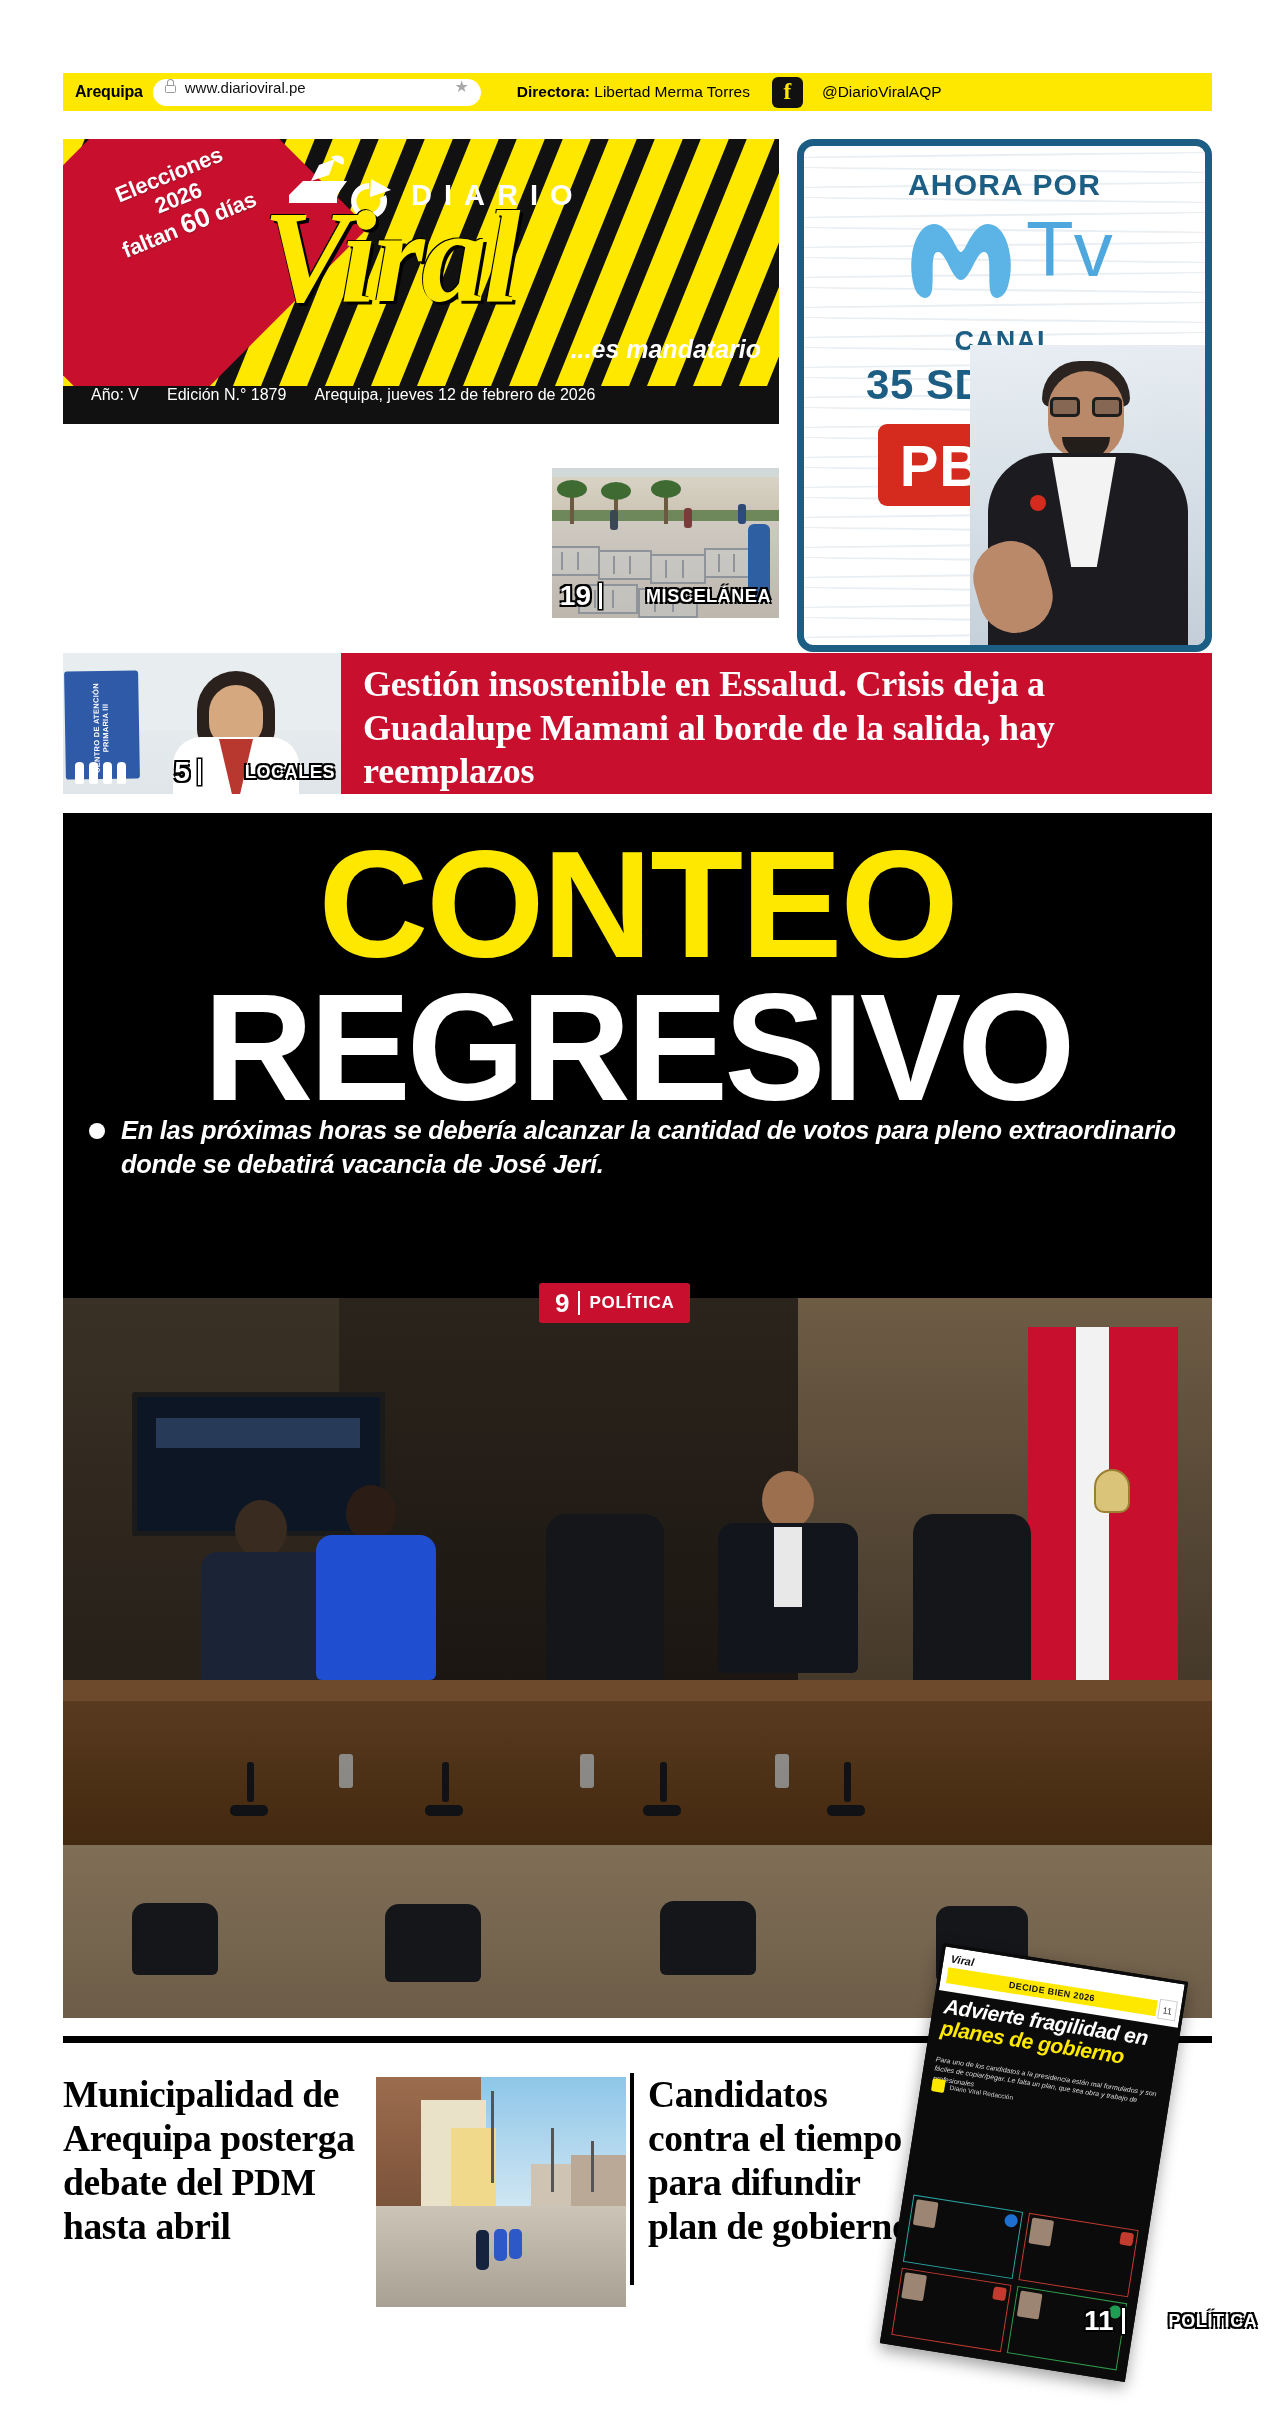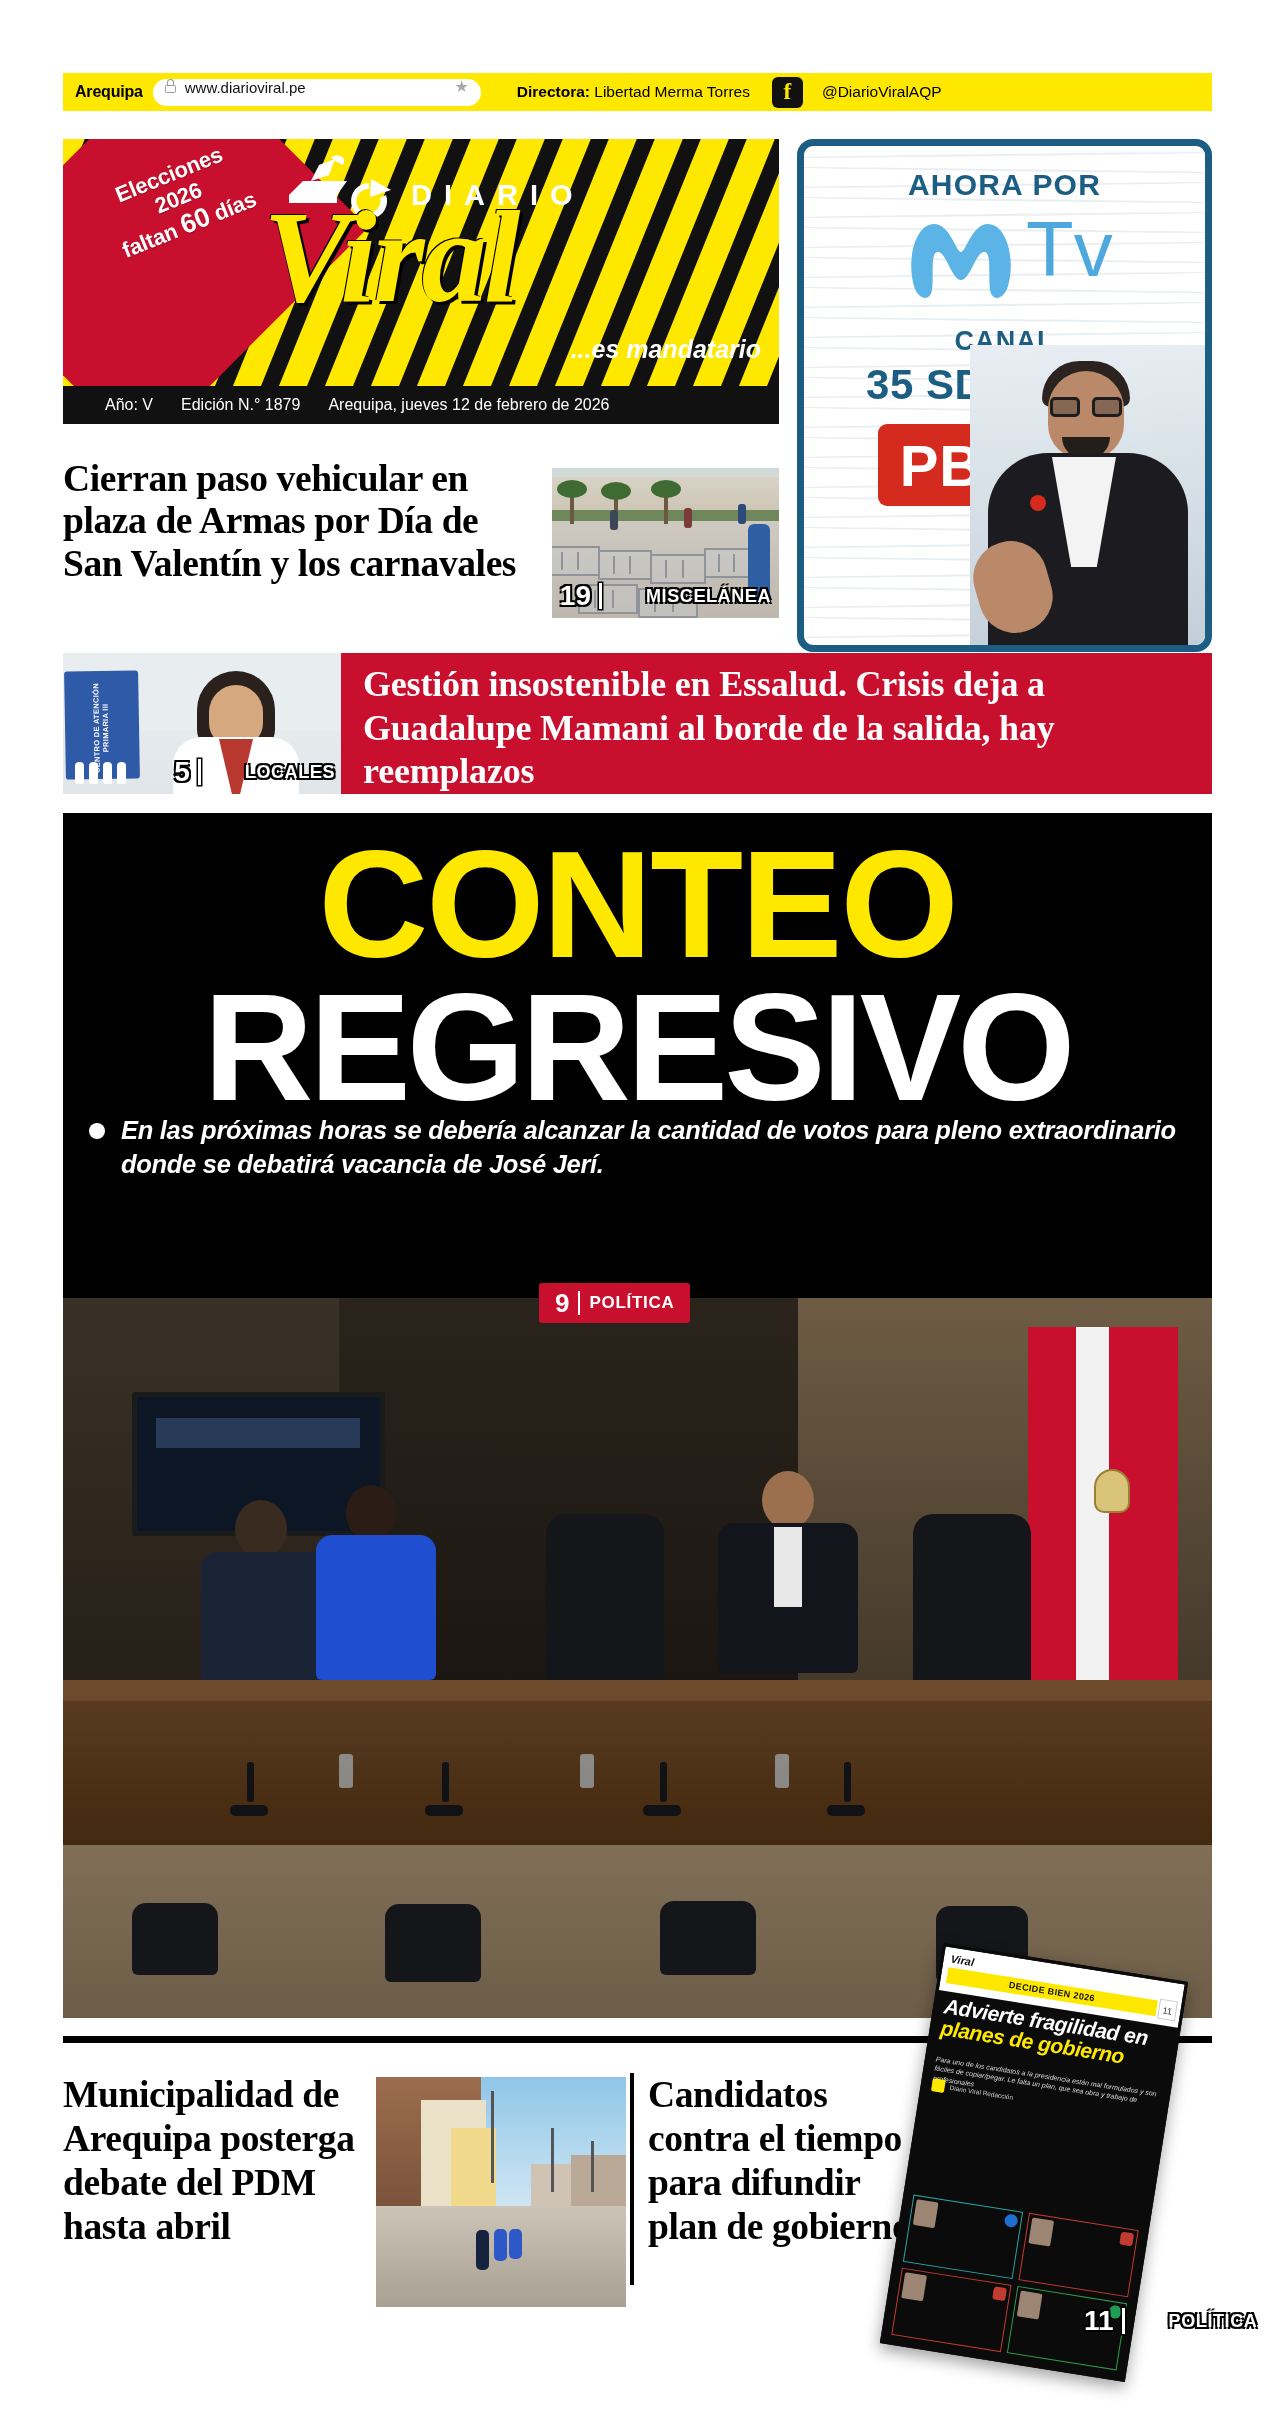--- a/index.html
+++ b/index.html
@@ -86,21 +86,21 @@
     font-weight:bold; font-style:italic; letter-spacing:-3px;
     text-shadow:3px 3px 0 #000, -1px -1px 0 #000;
   }
   .logo-tagline{
     position:absolute; right:18px; top:196px;
     color:#fff; font-size:25px; font-style:italic; font-weight:bold;
     font-family:"Liberation Sans", sans-serif;
   }
   .editline{
     position:absolute; left:0; bottom:0; width:100%; height:38px;
-    display:flex; align-items:center; color:#fff; font-size:16px; padding-left:42px; gap:28px;
+    display:flex; color:#fff; font-size:16px; padding-left:28px; gap:28px;
     background:#111;
   }
 
   
   .ad-mtv{
     position:absolute; left:797px; top:139px; width:415px; height:513px;
     background:#fff; border:7px solid #1C5D83; border-radius:16px; overflow:hidden;
   }
   .ad-waves{ position:absolute; inset:0; }
   .ad-waves i{
@@ -437,21 +437,20 @@
         </span>
       <i class="ap-beard"></i>
         <i class="ap-body"></i>
         <i class="ap-shirt"></i>
         <i class="ap-pin"></i>
         <i class="ap-hand"></i>
     </div>
   </div>
 
   <div class="story1">
-    <h2>Cierran paso vehicular en plaza de Armas por Día de San Valentín y los carnavales</h2>
     <div class="thumb">
       <div class="plaza">
         <i class="sky"></i>
           <i class="bldg"></i>
           <i class="grnd"></i>
           <i class="grass"></i>
         <i class="palm" style="left:18px;top:22px;"></i>
           <i class="palmtop" style="left:5px;top:12px;"></i>
         <i class="palm" style="left:62px;top:24px;"></i>
           <i class="palmtop" style="left:49px;top:14px;"></i>

